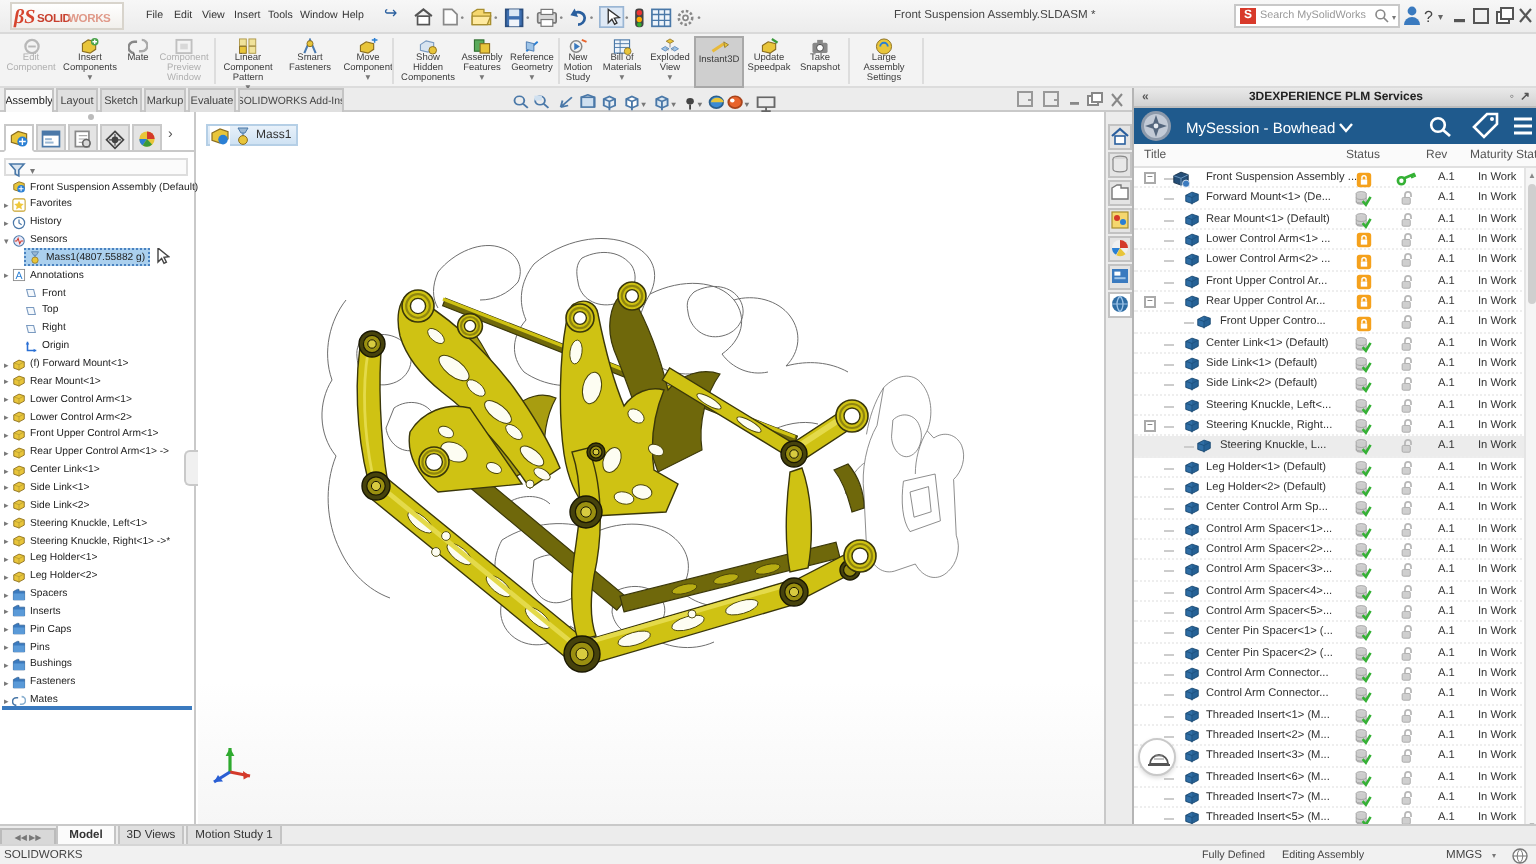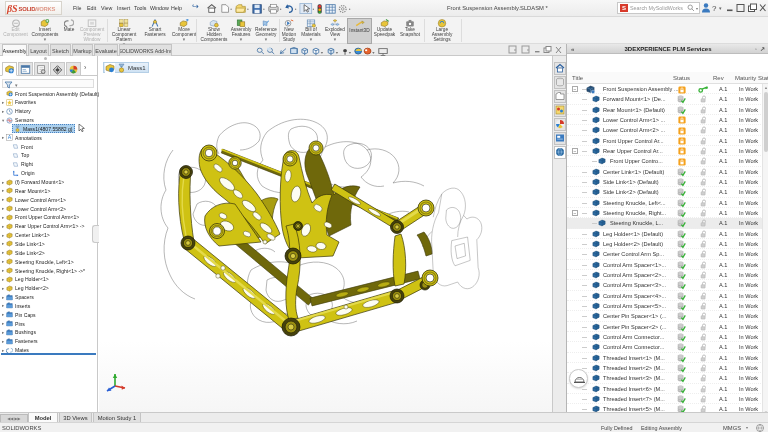--- a/index.html
+++ b/index.html
@@ -782,20 +782,35 @@
           <rect x="2.2" y="2.8" width="3" height="2" fill="#fff"></rect>
           <rect x="2.2" y="5.6" width="5.6" height="1" fill="#9ec4e8"></rect>
         </svg></div>
     <div class="sico" style="top:90px;background:#fff;"><svg width="10" height="10" viewBox="0 0 10 10">
           <circle cx="5" cy="5" r="4" fill="#2e6da4"></circle>
           <path d="M1 5 h8 M5 1 a6 6 0 0 1 0 8 M5 1 a6 6 0 0 0 0 8" fill="none" stroke="#9ec4e8" stroke-width="0.6"></path>
         </svg></div>
   </div>
   <div class="abs" id="rpanel">
     <div id="rp-title"><span style="position:absolute;left:4px;top:0;color:#555;">«</span>3DEXPERIENCE PLM Services<span style="position:absolute;right:12px;top:0;color:#555;">◦</span><span style="position:absolute;right:4px;top:0;color:#555;">↗</span></div>
+    <div id="rp-blue">
+      <svg width="202" height="18" viewBox="0 0 202 18">
+        <circle cx="11" cy="9" r="7.5" fill="#8d9aab"></circle>
+        <circle cx="11" cy="9" r="6" fill="#c2cad6"></circle>
+        <path d="M11 3.5 l1.4 4.1 4.1 1.4 -4.1 1.4 -1.4 4.1 -1.4 -4.1 -4.1 -1.4 4.1 -1.4 z" fill="#55677e"></path>
+        <circle cx="11" cy="9" r="1.2" fill="#e8ecf2"></circle>
+        <text x="26" y="12.5" font-size="7.5" fill="#fff" font-family="Liberation Sans">MySession - Bowhead</text>
+        <path d="M103 8 l3 3.5 3 -3.5" fill="none" stroke="#fff" stroke-width="1.2"></path>
+        <circle cx="152" cy="8.5" r="3.4" fill="none" stroke="#fff" stroke-width="1.3"></circle>
+          <path d="M154.5 11 L158 14" stroke="#fff" stroke-width="1.4"></path>
+        <path d="M170 9.5 L176.5 3 L181.5 3 L181.5 8 L175 14.5 Z" fill="none" stroke="#fff" stroke-width="1.3"></path>
+          <circle cx="179" cy="5.5" r="1" fill="#fff"></circle>
+        <path d="M190 5.5 h9 M190 9 h9 M190 12.5 h9" stroke="#fff" stroke-width="1.4"></path>
+      </svg>
+    </div>
     <div id="rp-cols">
       <span style="position:absolute;left:5px;top:3px;">Title</span>
       <span style="position:absolute;left:106px;top:3px;">Status</span>
       <span style="position:absolute;left:146px;top:3px;">Rev</span>
       <span style="position:absolute;left:168px;top:3px;">Maturity Stat</span>
     </div>
     <div id="rp-rows">
 <div class="rrow" style="top:0.0px;">
           <span style="position:absolute;left:5px;top:2px;width:6px;height:6px;border:1px solid #aaa;background:#fff;font-size:5px;line-height:4.5px;text-align:center;color:#555;">−</span>
           <span style="position:absolute;left:15px;top:5px;width:5px;border-top:1px solid #ccc;"></span>

